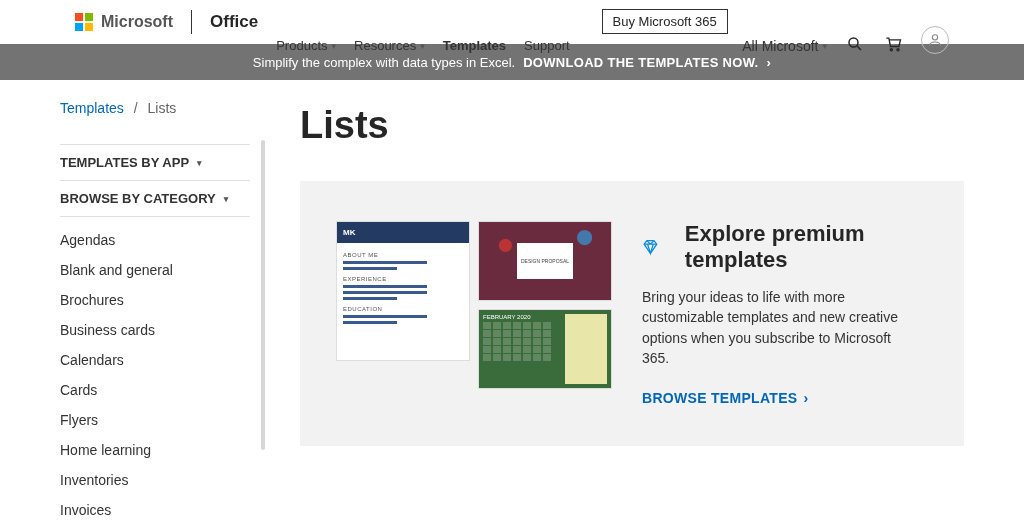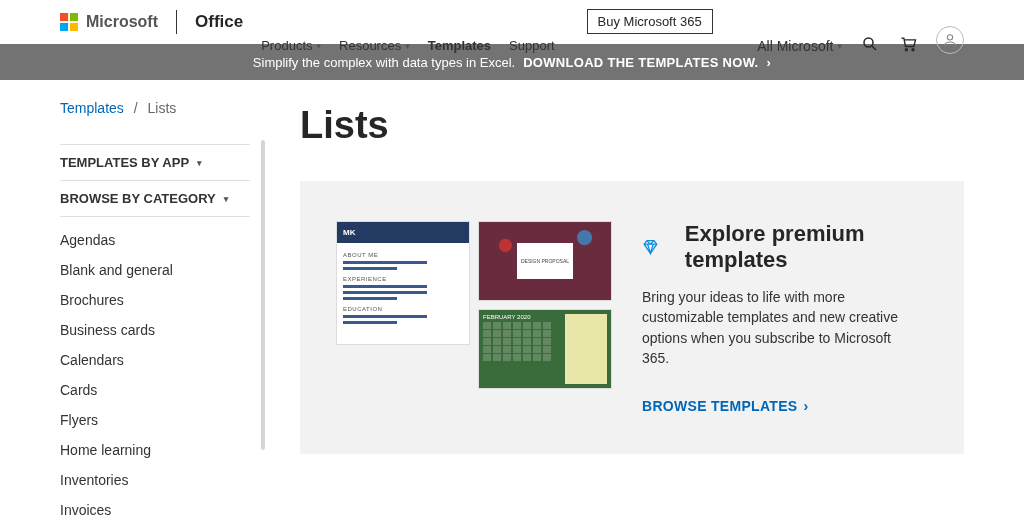--- a/index.html
+++ b/index.html
@@ -1,20 +1,20 @@
 <!DOCTYPE html>
 <html><head>
 <meta charset="utf-8">
 <style>
   * { box-sizing: border-box; margin: 0; padding: 0; }
   body { font-family: "Segoe UI", Arial, sans-serif; font-size: 14px; color: #262626; background: #fff; width: 1024px; }
   a { text-decoration: none; color: inherit; cursor: pointer; }
 
   
-  .header { display: flex; align-items: center; height: 44px; padding: 0 60px; border-bottom: 1px solid #fff; }
+  .header { display: flex; align-items: center; height: 44px; padding: 0 75px; border-bottom: 1px solid #fff; }
   .logo-group { display: flex; align-items: center; gap: 8px; padding-right: 18px; border-right: 1px solid #333; height: 24px; }
   .ms-logo { width: 18px; height: 18px; }
   .brand { font-size: 16px; font-weight: 600; color: #555; }
   .office-label { font-size: 17px; font-weight: 700; margin-left: 18px; margin-right: 10px; }
   .nav { display: flex; align-items: center; gap: 18px; margin-left: 8px; font-size: 13px; }
   .nav-item { display: inline-flex; align-items: center; gap: 4px; color: #333; margin-top: 48px; }
   .nav-item.active { font-weight: 600; }
   .chev { font-size: 9px; color: #555; }
   .buy-btn { border: 1px solid #333; padding: 4px 10px; font-size: 13px; margin-left: 14px; }
   .header-right { margin-left: auto; display: flex; align-items: flex-end; gap: 18px; }
@@ -36,41 +36,41 @@
   .section-head { font-size: 13px; font-weight: 600; color: #333; padding: 10px 0; border-bottom: 1px solid #e0e0e0; display: flex; align-items: center; gap: 8px; border-top: 1px solid #e0e0e0; }
   .section-head:first-of-type { margin-top: 0; }
   .cat-list { list-style: none; padding-top: 8px; }
   .cat-list li { font-size: 14px; color: #333; padding: 7px 0; }
 
   .content { flex: 1; }
   .page-title { font-size: 38px; font-weight: 600; margin-top: 4px; margin-bottom: 34px; }
   .hero { background: #f2f2f2; padding: 40px 36px; display: flex; gap: 30px; align-items: flex-start; }
   .thumbs { width: 276px; flex-shrink: 0; display: grid; grid-template-columns: 1fr 1fr; gap: 8px; }
   .thumb { width: 100%; height: 80px; background: #fff; border: 1px solid #ddd; font-size: 7px; overflow: hidden; }
-  .thumb.resume { grid-row: span 2; height: 124px; }
+  .thumb.resume { grid-row: span 2; height: 140px; }
   .resume .r-top { background: #233a63; color: #fff; padding: 6px; font-size: 8px; }
   .resume .r-body { padding: 6px; display: flex; flex-direction: column; gap: 3px; }
   .resume .r-line { height: 3px; background: #3a5a8f; width: 70%; }
   .resume .r-line.short { width: 45%; }
   .resume .r-sec { font-size: 6px; color: #555; letter-spacing: .5px; margin-top: 3px; }
   .pattern { background: radial-gradient(circle at 20% 30%, #b33 6px, transparent 7px), radial-gradient(circle at 60% 60%, #e85 8px, transparent 9px), radial-gradient(circle at 80% 20%, #47a 7px, transparent 8px), #6b2b3e; display: flex; align-items: center; justify-content: center; }
   .pattern .card { background: #fff; width: 56px; height: 36px; display: flex; flex-direction: column; align-items: center; justify-content: center; font-size: 5px; color: #444; }
   .calendar { background: #3a6b3a; color: #fff; padding: 4px; display: flex; }
   .cal-grid { flex: 1; }
   .cal-head { font-size: 6px; margin-bottom: 2px; }
   .cal-row { display: flex; gap: 2px; margin-bottom: 1px; }
   .cal-cell { width: 8px; height: 7px; background: rgba(255,255,255,.2); }
   .cal-img { width: 42px; background: #e8e6a8; }
 
   .hero-text { flex: 1; }
   .hero-title-row { display: flex; align-items: center; gap: 26px; margin-bottom: 14px; }
   .diamond { width: 20px; height: 20px; }
   .hero-title { font-size: 22px; font-weight: 600; }
   .hero-desc { font-size: 14px; color: #333; line-height: 1.45; max-width: 280px; margin-bottom: 22px; }
-  .hero-cta { color: #0067b8; font-weight: 600; font-size: 14px; letter-spacing: .3px; display: inline-flex; align-items: center; gap: 6px; margin-top: 8px; }
+  .hero-cta { color: #0067b8; font-weight: 600; font-size: 14px; letter-spacing: .3px; display: inline-flex; align-items: center; gap: 6px; }
 </style>
 </head>
 <body>
 
 <div class="header">
   <a class="logo-group">
     <svg class="ms-logo" viewBox="0 0 20 20">
         <rect x="0" y="0" width="9" height="9" fill="#f25022"></rect>
         <rect x="11" y="0" width="9" height="9" fill="#7fba00"></rect>
         <rect x="0" y="11" width="9" height="9" fill="#00a4ef"></rect>

